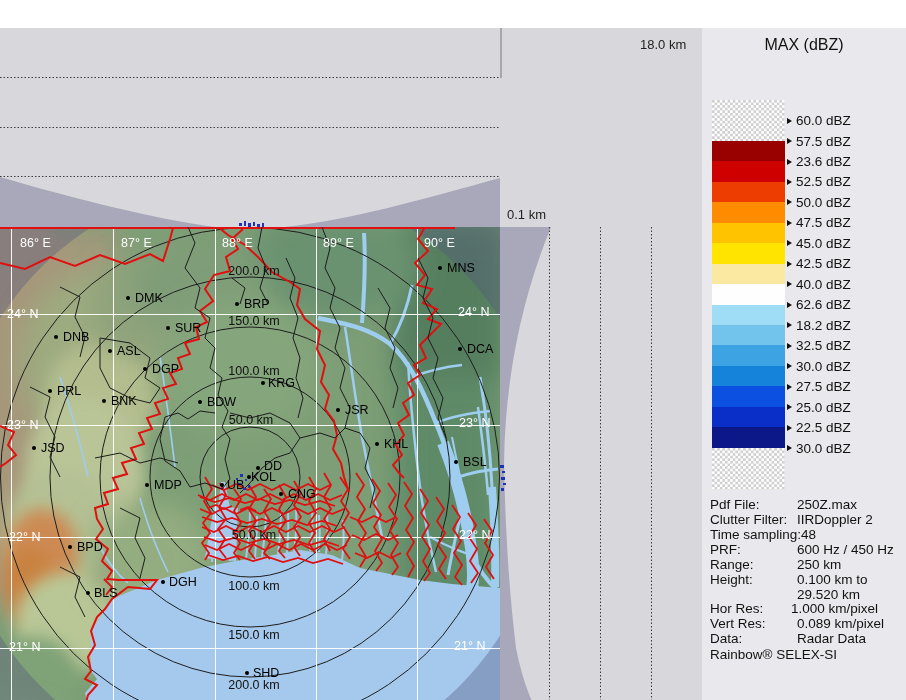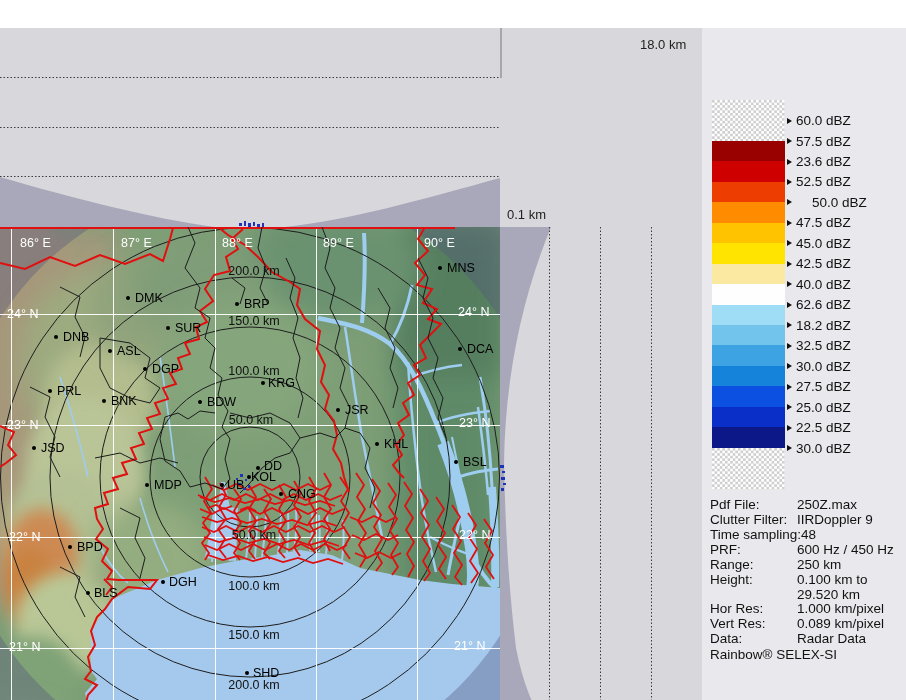--- a/index.html
+++ b/index.html
@@ -335,20 +335,21 @@
           <text x="154" y="262">MDP</text>
     <text x="77" y="324">BPD</text>
           <text x="169" y="359">DGH</text>
           <text x="94" y="370">BLS</text>
     <text x="253" y="450">SHD</text>
   </g>
 </g>
 </svg>
 
 <div id="legend" class="abs">
+  <div class="ttl" style="top:8px;">MAX (dBZ)</div>
   <div class="abs" style="left:10px;top:72px;width:73px;height:41px;background:repeating-conic-gradient(#ffffff 0% 25%, #cfcfcf 0% 50%) 0 0/5.2px 5.2px;"></div>
   <div class="abs" style="left:10px;top:113px;width:73px;height:307px;">
     <div style="height:20.4px;background:#990000"></div>
     <div style="height:20.5px;background:#cf0000"></div>
     <div style="height:20.4px;background:#ee3d00"></div>
     <div style="height:20.5px;background:#ff8c00"></div>
     <div style="height:20.4px;background:#ffc300"></div>
     <div style="height:20.5px;background:#ffe400"></div>
     <div style="height:20.4px;background:#fbe9a2"></div>
     <div style="height:20.5px;background:#fefefe"></div>
@@ -364,21 +365,21 @@
 
   <div class="arr" style="left:85px;top:89.5px"></div>
       <div class="dbz" style="left:94px;top:85px">60.0 dBZ</div>
   <div class="arr" style="left:85px;top:110px"></div>
       <div class="dbz" style="left:94px;top:105.5px">57.5 dBZ</div>
   <div class="arr" style="left:85px;top:130.5px"></div>
       <div class="dbz" style="left:94px;top:126px">23.6 dBZ</div>
   <div class="arr" style="left:85px;top:151px"></div>
       <div class="dbz" style="left:94px;top:146.4px">52.5 dBZ</div>
   <div class="arr" style="left:85px;top:171.4px"></div>
-      <div class="dbz" style="left:110px;top:166.9px">50.0 dBZ</div>
+      <div class="dbz" style="left:94px;top:166.9px">50.0 dBZ</div>
   <div class="arr" style="left:85px;top:191.9px"></div>
       <div class="dbz" style="left:94px;top:187.4px">47.5 dBZ</div>
   <div class="arr" style="left:85px;top:212.3px"></div>
       <div class="dbz" style="left:94px;top:207.8px">45.0 dBZ</div>
   <div class="arr" style="left:85px;top:232.8px"></div>
       <div class="dbz" style="left:94px;top:228.3px">42.5 dBZ</div>
   <div class="arr" style="left:85px;top:253.3px"></div>
       <div class="dbz" style="left:94px;top:248.8px">40.0 dBZ</div>
   <div class="arr" style="left:85px;top:273.7px"></div>
       <div class="dbz" style="left:94px;top:269.2px">62.6 dBZ</div>
@@ -393,31 +394,31 @@
   <div class="arr" style="left:85px;top:376.1px"></div>
       <div class="dbz" style="left:94px;top:371.6px">25.0 dBZ</div>
   <div class="arr" style="left:85px;top:396.5px"></div>
       <div class="dbz" style="left:94px;top:392px">22.5 dBZ</div>
   <div class="arr" style="left:85px;top:417px"></div>
       <div class="dbz" style="left:94px;top:412.5px">30.0 dBZ</div>
 
   <div class="inf" style="left:8px;top:469px">Pdf File:</div>
       <div class="inf" style="left:95px;top:469px">250Z.max</div>
   <div class="inf" style="left:8px;top:484px">Clutter Filter:</div>
-      <div class="inf" style="left:95px;top:484px">IIRDoppler 9</div>
+      <div class="inf" style="left:95px;top:484px">IIRDoppler 2</div>
   <div class="inf" style="left:8px;top:499px">Time sampling:48</div>
   <div class="inf" style="left:8px;top:514px">PRF:</div>
       <div class="inf" style="left:95px;top:514px">600 Hz / 450 Hz</div>
   <div class="inf" style="left:8px;top:529px">Range:</div>
       <div class="inf" style="left:95px;top:529px">250 km</div>
   <div class="inf" style="left:8px;top:544px">Height:</div>
       <div class="inf" style="left:95px;top:544px">0.100 km to</div>
   <div class="inf" style="left:95px;top:559px">29.520 km</div>
   <div class="inf" style="left:8px;top:573px">Hor Res:</div>
-      <div class="inf" style="left:95px;top:573px">1.000 km/pixel</div>
+      <div class="inf" style="left:89px;top:573px">1.000 km/pixel</div>
   <div class="inf" style="left:8px;top:588px">Vert Res:</div>
       <div class="inf" style="left:95px;top:588px">0.089 km/pixel</div>
   <div class="inf" style="left:8px;top:603px">Data:</div>
       <div class="inf" style="left:95px;top:603px">Radar Data</div>
   <div class="inf" style="left:8px;top:619px">Rainbow® SELEX-SI</div>
 </div>
 
 </div>
 
 </body></html>

